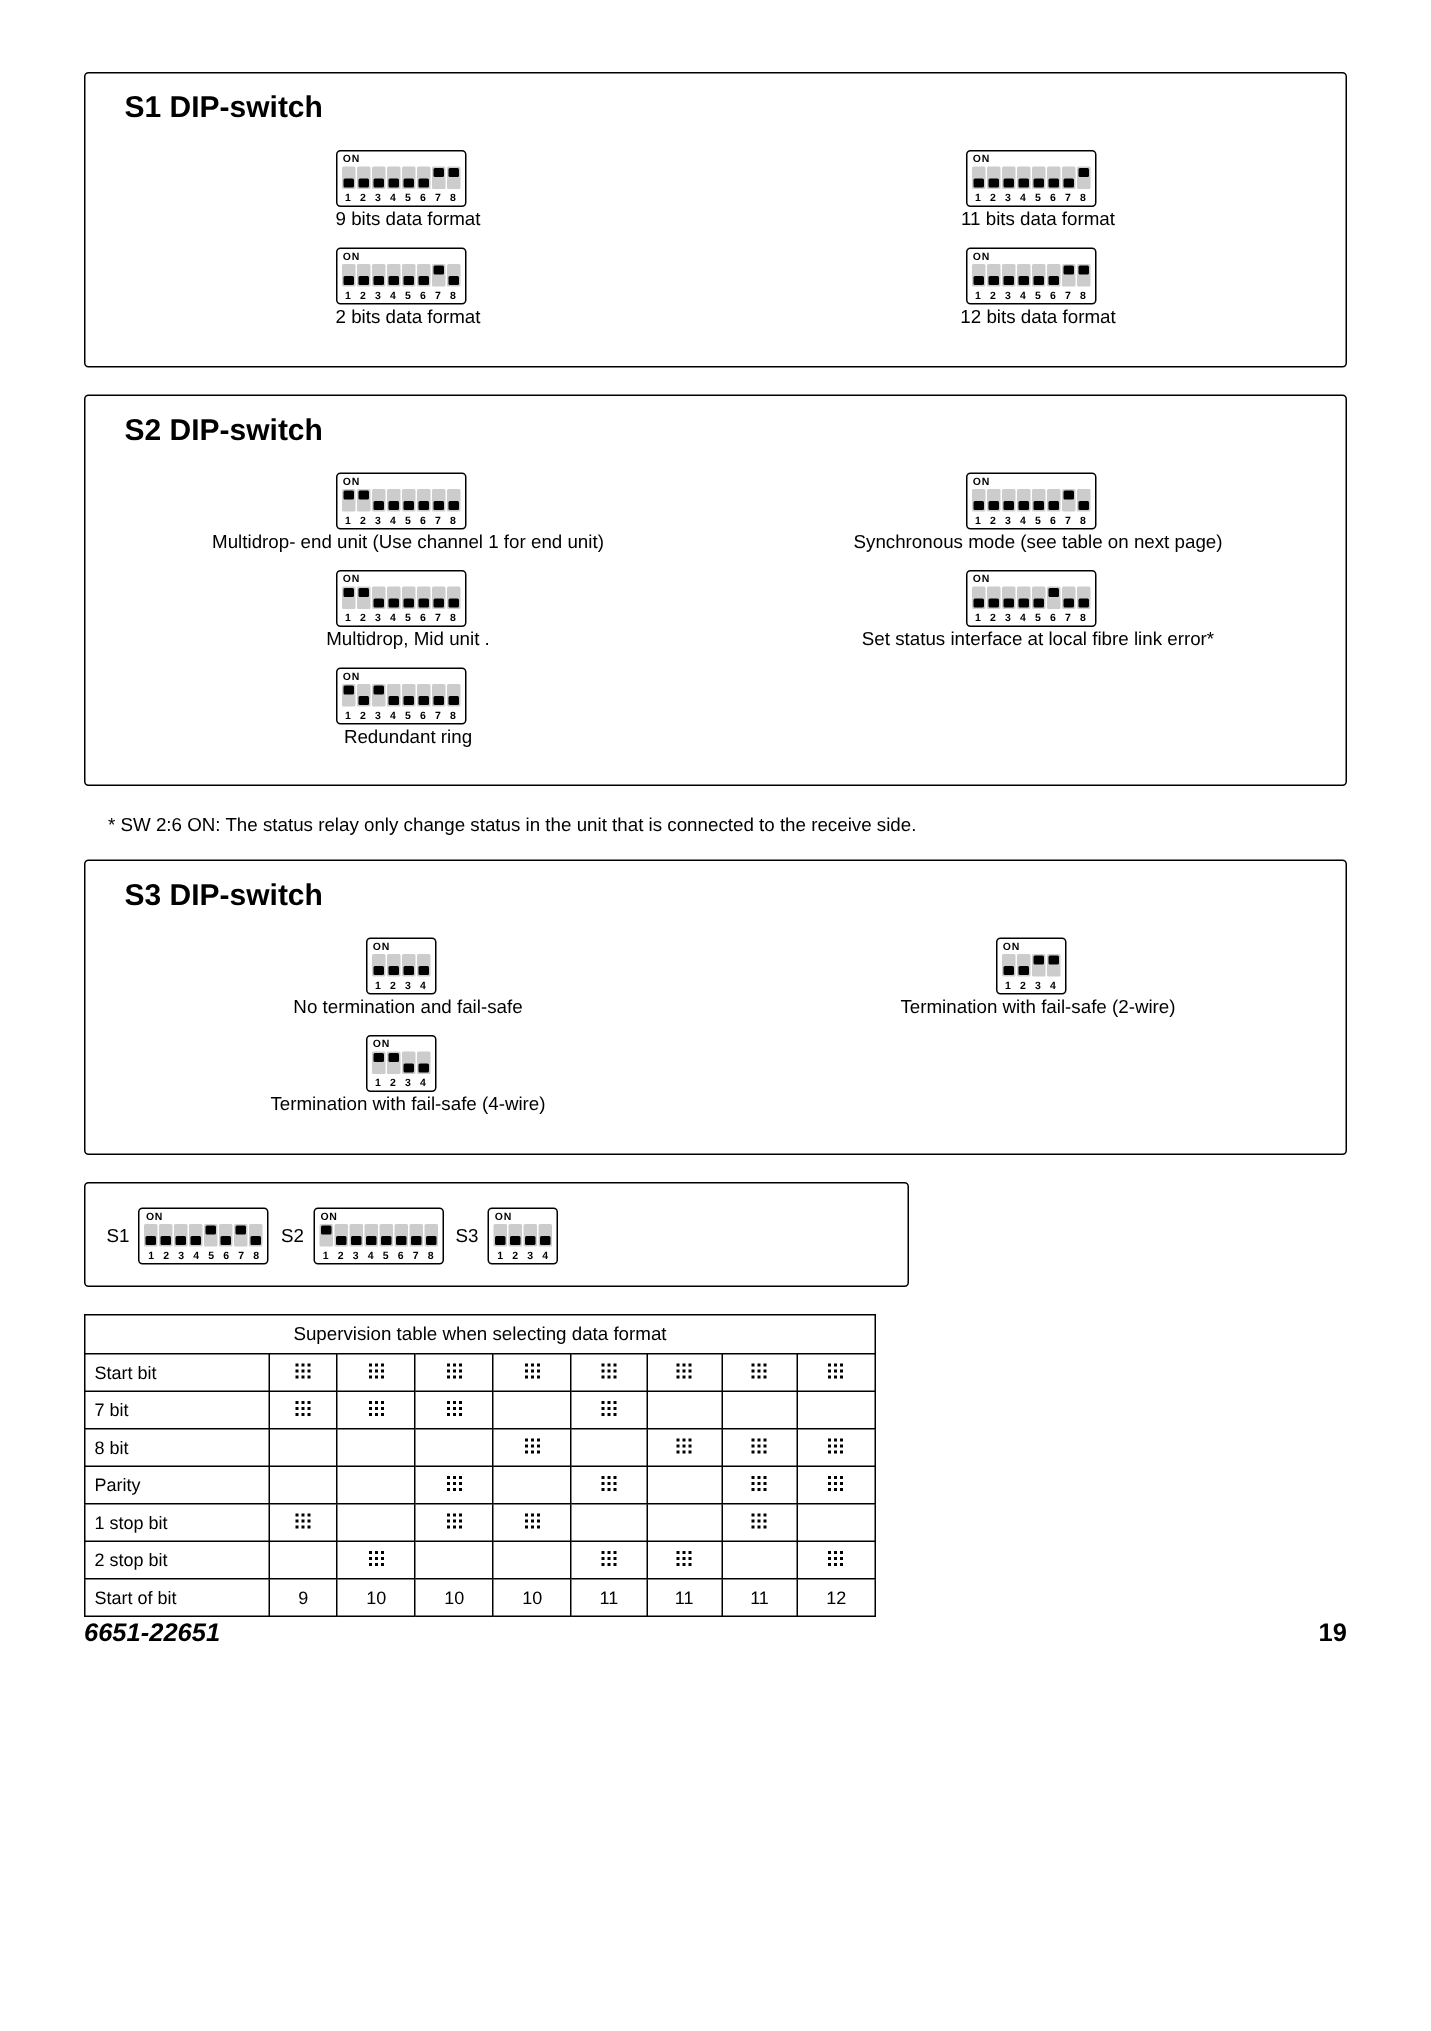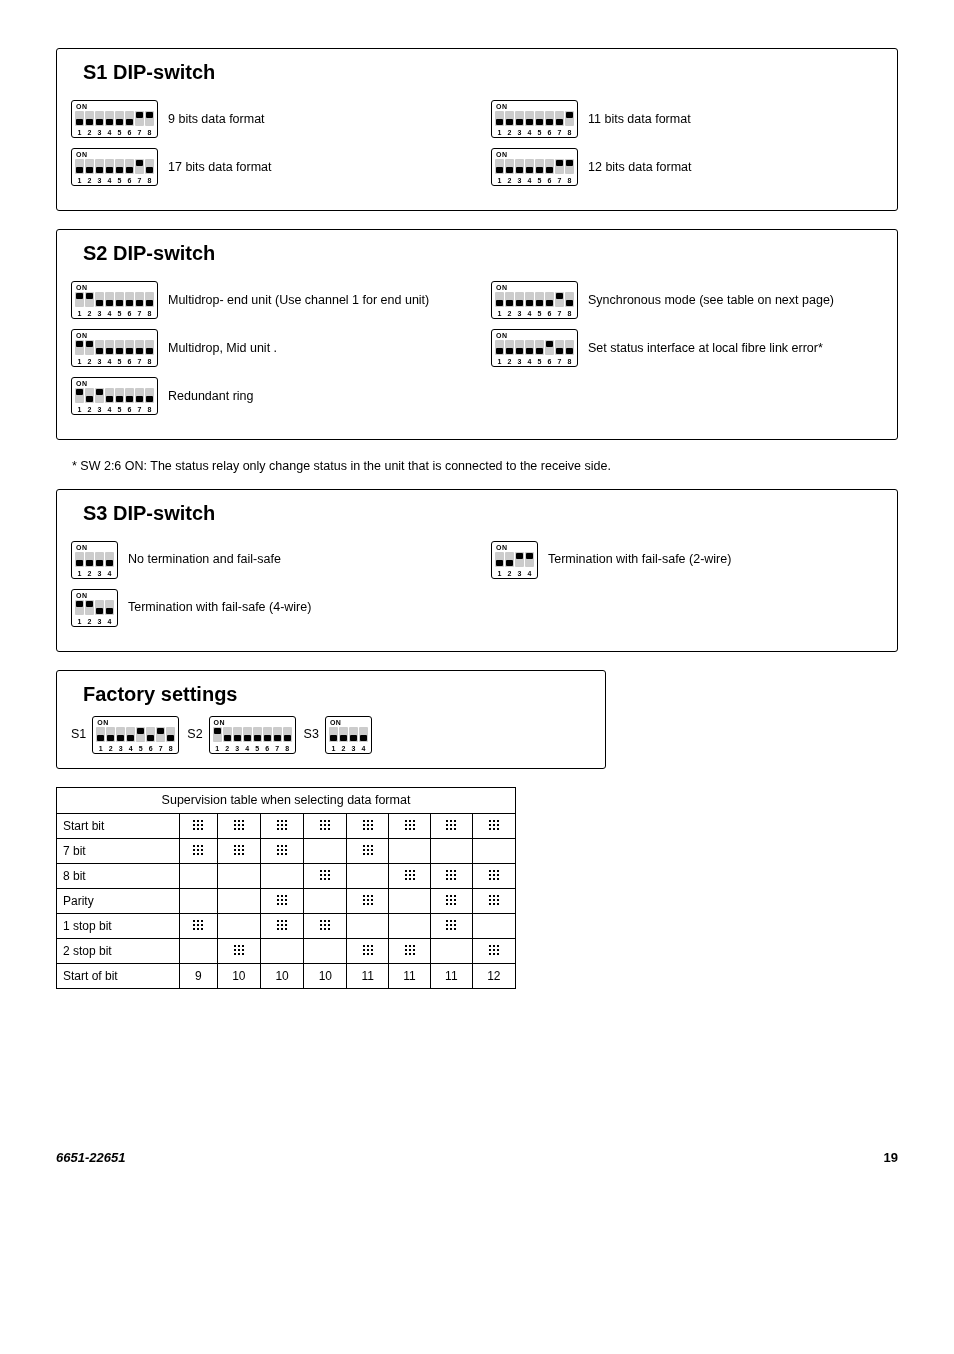--- a/index.html
+++ b/index.html
@@ -26,20 +26,21 @@
   }
   .cols {
     display: flex;
     gap: 28px;
   }
   .col { flex: 1; }
   .sw-row {
     display: flex;
     align-items: center;
     margin: 6px 0 10px 0;
+    flex-direction: column;
   }
   .sw-label { margin-left: 10px; }
   .dip {
     display: inline-block;
     border: 1.5px solid #000;
     border-radius: 3px;
     padding: 2px 3px 1px 3px;
     background: #fff;
     line-height: 1;
     vertical-align: middle;
@@ -83,21 +84,21 @@
     font-size: 12.5px;
     margin: 4px 0 14px 16px;
   }
   .factory-box { width: 520px; }
   .factory-row { display: flex; align-items: center; gap: 8px; margin-top: 6px; }
   .factory-item { display: flex; align-items: center; gap: 6px; }
   table.sup {
     border-collapse: collapse;
     font-size: 12px;
     margin-top: 16px;
-    width: 460px;
+    width: 528px;
   }
   table.sup caption {
     font-size: 12.5px;
     border: 1px solid #000;
     border-bottom: none;
     padding: 4px 6px;
     text-align: center;
     caption-side: top;
   }
   table.sup th, table.sup td {
@@ -120,22 +121,21 @@
     position: absolute;
     width: 2px; height: 2px;
     background: #000;
   }
   .dg-1 { left:0; top:0;} .dg-2 { left:4px; top:0;} .dg-3 { left:8px; top:0;}
   .dg-4 { left:0; top:4px;} .dg-5 { left:4px; top:4px;} .dg-6 { left:8px; top:4px;}
   .dg-7 { left:0; top:8px;} .dg-8 { left:4px; top:8px;} .dg-9 { left:8px; top:8px;}
   .footer {
     display: flex;
     justify-content: space-between;
-    margin-top: 160px;
-    font-size: 13px;
+    font-size: 17px;
   }
   .footer .left { font-style: italic; font-weight: bold; }
   .footer .right { font-weight: bold; }
 </style>
 </head>
 <body>
 
 <div class="section-box">
   <div class="section-title">S1 DIP-switch</div>
   <div class="cols">
@@ -211,21 +211,21 @@
               <span class="slot">
                 <span class="nub up"></span>
                 <span class="num">7</span>
               </span>
               <span class="slot">
                 <span class="nub dn"></span>
                 <span class="num">8</span>
               </span>
             </span>
           </span>
-        <span class="sw-label">17 bits data format</span>
+        <span class="sw-label">2 bits data format</span>
       </div>
     </div>
     <div class="col">
       <div class="sw-row">
         <span class="dip nums">
             <span class="dip-on">ON</span>
             <span class="dip-slots">
               <span class="slot">
                 <span class="nub dn"></span>
                 <span class="num">1</span>
@@ -594,21 +594,20 @@
               </span>
             </span>
           </span>
         <span class="sw-label">Termination with fail-safe (2-wire)</span>
       </div>
     </div>
   </div>
 </div>
 
 <div class="section-box factory-box">
-  <div class="section-title">Factory settings</div>
   <div class="factory-row">
     <div class="factory-item">
       <span>S1</span>
       <span class="dip nums">
           <span class="dip-on">ON</span>
           <span class="dip-slots">
             <span class="slot">
               <span class="nub dn"></span>
               <span class="num">1</span>
             </span>

